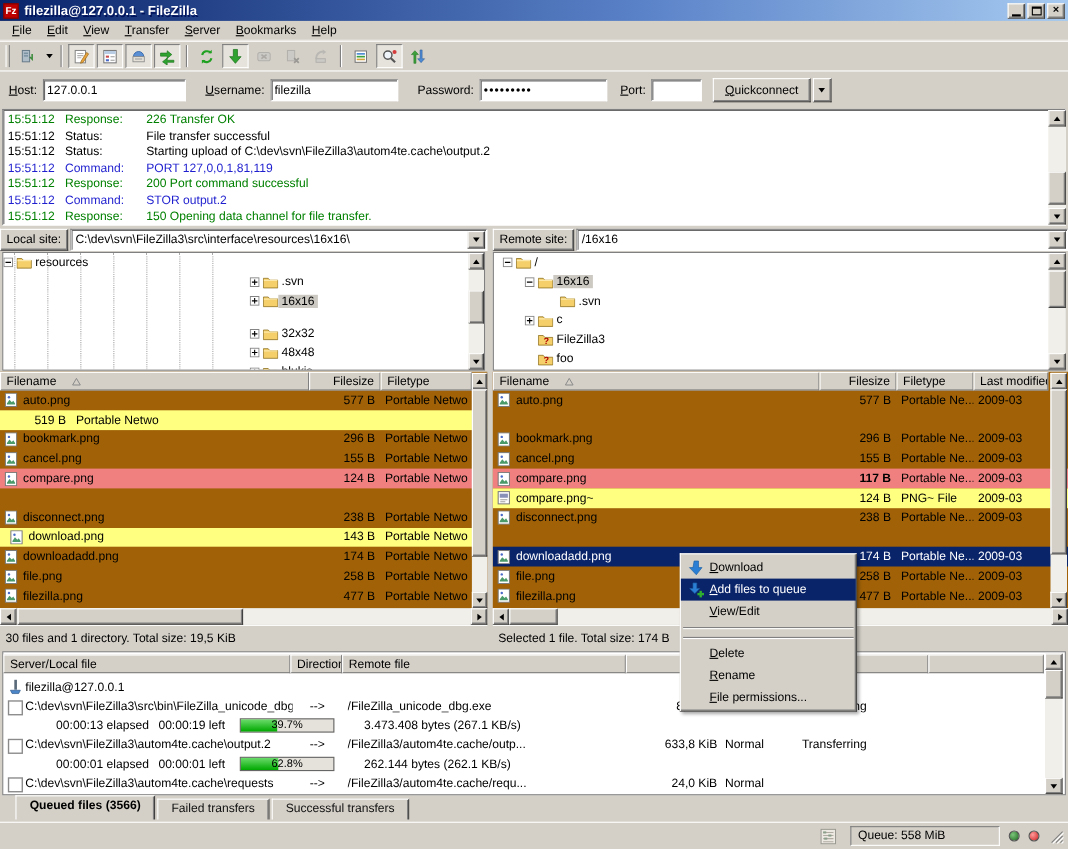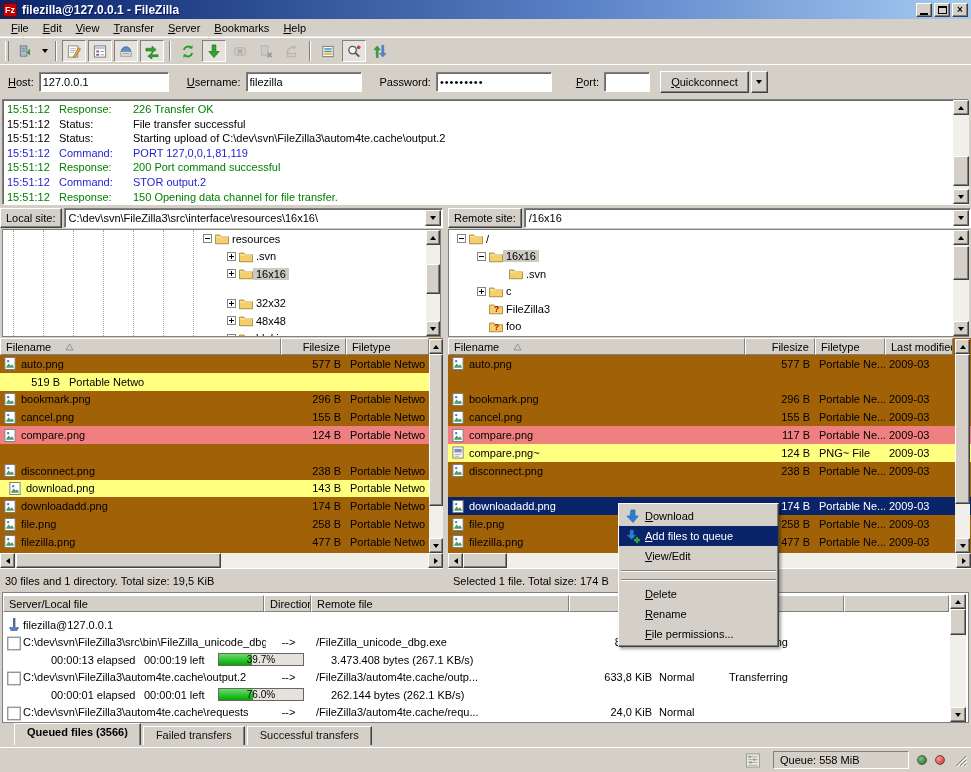--- a/index.html
+++ b/index.html
@@ -242,21 +242,21 @@
     </span>
   </div>
 
 <div class="abs quickbar">
   <label class="qlabel">Host:</label>
   <input class="qc-input" style="width: 130px;" value="127.0.0.1">
   <label class="qlabel" style="margin-left:18px">Username:</label>
   <input class="qc-input" style="width: 116px;" value="filezilla">
   <label class="qlabel nul" style="margin-left:18px">Password:</label>
   <input class="qc-input" style="width: 116px; letter-spacing: 1px;" value="•••••••••">
-  <label class="qlabel" style="margin-left:24px">Port:</label>
+  <label class="qlabel" style="margin-left:12px">Port:</label>
   <input class="qc-input" style="width: 46px;" value="">
   <button class="qc-btn raised">Quickconnect</button>
   <span class="dd-sm raised">
       <span class="t-d"></span>
     </span>
 </div>
 
 <div class="abs log sunken" id="log">
     <div class="logline response">
       <span class="lt">15:51:12</span>
@@ -316,21 +316,21 @@
 </div>
 
 <div class="tree" id="localTree" style="left:2px;top:229px;width:439px;height:108px">
     <div class="guide" style="left: 10px;"></div>
     <div class="guide" style="left: 40px;"></div>
     <div class="guide" style="left: 70px;"></div>
     <div class="guide" style="left: 100px;"></div>
     <div class="guide" style="left: 130px;"></div>
     <div class="guide" style="left: 160px;"></div>
     <div class="guide" style="left: 190px;"></div>
-    <div class="trow" style="padding-left: 200px;">
+    <div class="trow" style="">
       <span class="exp">
         <svg width="9" height="9" viewBox="0 0 9 9">
           <rect x="0.5" y="0.5" width="8" height="8" fill="#fff" stroke="#848484"></rect>
           <path d="M2 4.5h5" stroke="#000"></path>
         </svg>
       </span>
       <span class="icw ic13"><svg viewBox="0 0 16 13">
           <path d="M.5 2.5h5l1.8 2h8.2v8H.5z" fill="#f5cf6a" stroke="#8a6d1c" stroke-width=".8"></path>
           <path d="M1 4.7h14" stroke="#fce8a8" stroke-width="1.2"></path>
         </svg></span>
@@ -663,21 +663,21 @@
     </div>
     <div class="frow row-red">
       <span class="fcell" style="width: 297px; padding-left: 3px;">
         <span class="icw ic13"><svg viewBox="0 0 14 14">
             <rect x="1.5" y=".5" width="11" height="13" fill="#fff" stroke="#7a7a7a"></rect>
             <circle cx="5" cy="4.5" r="1.2" fill="#4a6ac8"></circle>
             <path d="M3 10.5 5.5 7l2.3 2.4 1.4-1.6 1.8 2.7v1H3z" fill="#4a9a6a"></path>
           </svg></span>
         <span style="margin-left: 4px;">compare.png</span>
       </span>
-      <span class="fcell r" style="width: 70px;">117 B</span>
+      <span class="fcell r" style="width: 70px; font-weight: bold;">117 B</span>
       <span class="fcell pl" style="width: 70px;">Portable Ne...</span>
       <span class="fcell pl" style="width: 68px;">2009-03</span>
     </div>
     <div class="frow row-yellow">
       <span class="fcell" style="width: 297px; padding-left: 3px;">
         <span class="icw ic13"><svg viewBox="0 0 14 14">
             <rect x="1.5" y="1" width="11" height="12" fill="#fff" stroke="#7a7a7a"></rect>
             <rect x="3" y="3" width="8" height="4" fill="#8890b8"></rect>
             <path d="M3.5 9h7M3.5 11h5" stroke="#a0a0a0"></path>
           </svg></span>
@@ -805,21 +805,21 @@
       <span class="qtext" style="left: 313px; width: 250px;">/FileZilla3/autom4te.cache/outp...</span>
       <span class="qtext" style="left: 564px; width: 85px; text-align: right;">633,8 KiB</span>
       <span class="qtext" style="left: 656px; width: 60px;">Normal</span>
       <span class="qtext" style="left: 726px; width: 110px;">Transferring</span>
     </div>
     <div class="qrow" style="top: 93px;">
       <span class="qtext" style="left: 48px; width: 95px;">00:00:01 elapsed</span>
       <span class="qtext" style="left: 141px; width: 72px;">00:00:01 left</span>
       <div class="pbar" style="left: 215px; width: 86px; top: 2px;">
         <div class="pfill" style="width: 40.3%;"></div>
-        <div class="plabel">76.0%</div>
+        <div class="plabel">62.8%</div>
       </div>
       <span class="qtext" style="left: 328px; width: 300px;">262.144 bytes (262.1 KB/s)</span>
     </div>
     <div class="qrow" style="top: 110.5px;">
       <span class="icw" style="position: absolute; left: 3px; top: 2px;"><svg viewBox="0 0 12 12">
           <rect x="1" y="1" width="10" height="10" fill="#fff" stroke="#8a8a8a"></rect>
         </svg></span>
       <span class="qtext" style="left: 20px; width: 243px;">C:\dev\svn\FileZilla3\autom4te.cache\requests</span>
       <span class="qtext" style="left: 263px; width: 45px; text-align: center;">--&gt;</span>
       <span class="qtext" style="left: 313px; width: 250px;">/FileZilla3/autom4te.cache/requ...</span>

